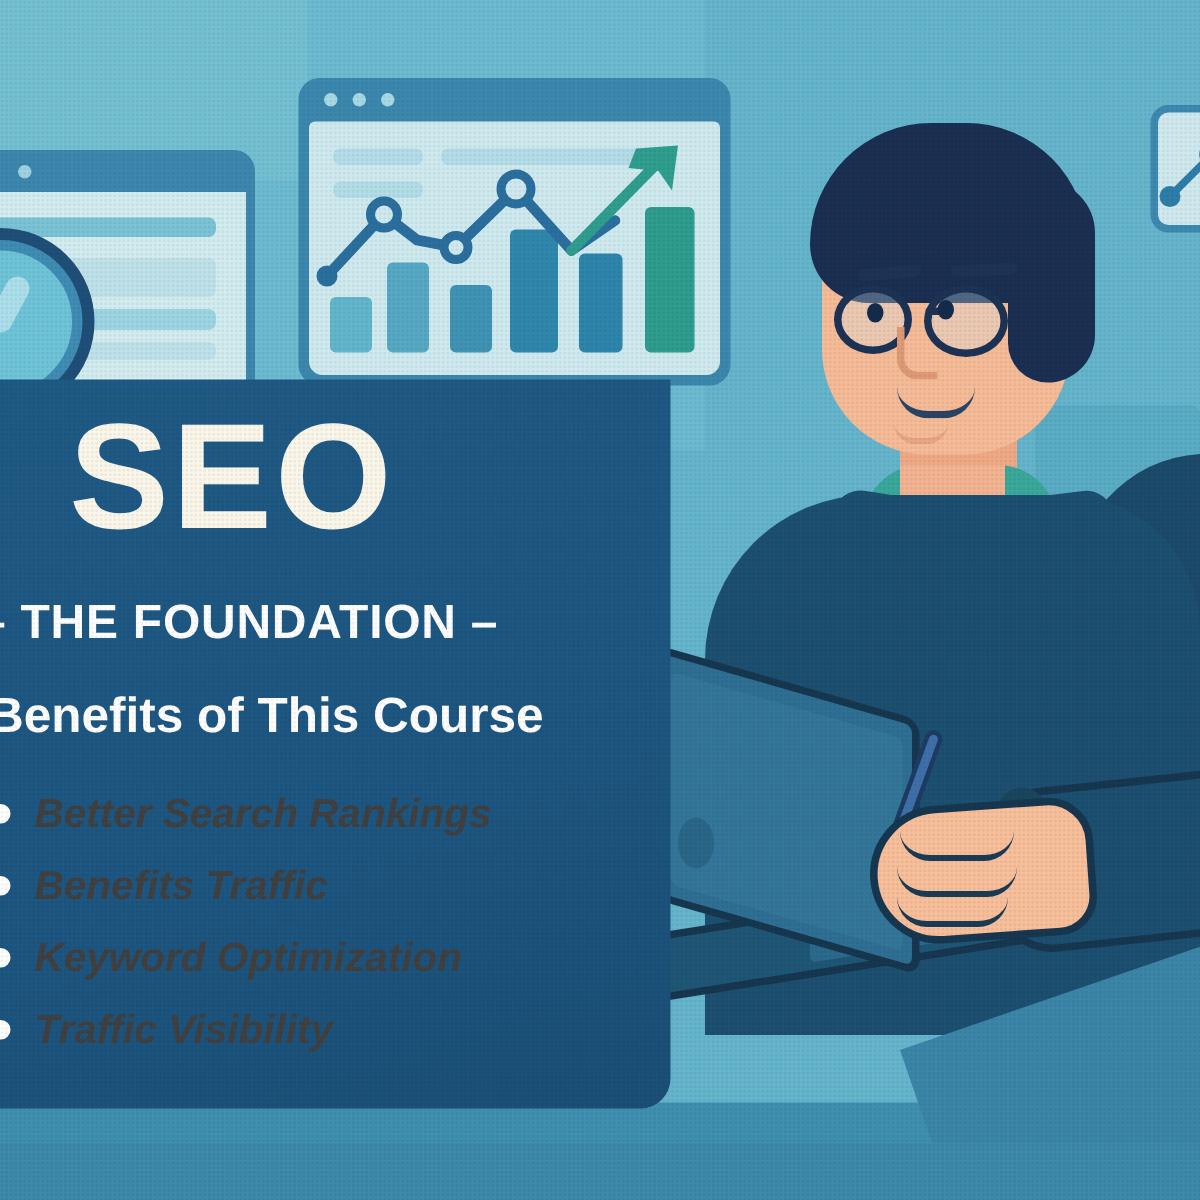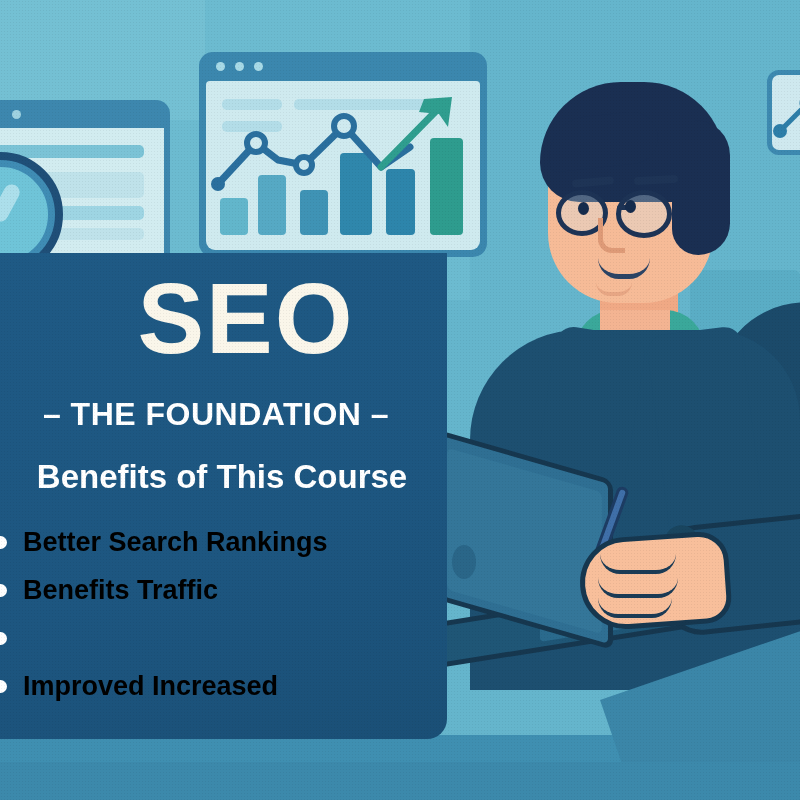--- a/index.html
+++ b/index.html
@@ -1,20 +1,19 @@
 <!DOCTYPE html>
 <html><head>
 <meta charset="utf-8">
 <style>
   html,body{margin:0;padding:0;background:#222;}
   #stage{
     position:relative;width:800px;height:800px;overflow:hidden;
     font-family:"Liberation Sans","DejaVu Sans",sans-serif;
     background:#63b4cb;
-    text-align:center;
   }
   .abs{position:absolute;}
   
   #bg-wall{left:0;top:0;width:800px;height:800px;background:#65b5cc;}
   #bg-wall-light{left:0;top:0;width:470px;height:300px;background:#6cbbd0;}
   #bg-wall-lighter{left:0;top:0;width:205px;height:120px;background:#74c0d3;}
   #desk{left:0;top:735px;width:800px;height:65px;background:#3f8fb1;}
   #desk-front{left:0;top:762px;width:800px;height:38px;background:#3c89ab;}
   #desk-diag{
     left:600px;top:700px;width:400px;height:200px;background:#3b86a8;
@@ -94,21 +93,21 @@
     left:-14px;top:396px;width:460px;color:#ffffff;
     font-size:32px;font-weight:700;letter-spacing:.5px;white-space:nowrap;
   }
   #benefits-title{
     left:-8px;top:458px;width:460px;color:#ffffff;
     font-size:33px;font-weight:600;white-space:nowrap;
   }
   #bullets{left:-6px;top:518px;width:460px;}
   .bullet-row{display:flex;align-items:center;height:48px;}
   .bullet-dot{width:13px;height:13px;border-radius:50%;background:#ffffff;flex:0 0 13px;margin-right:16px;}
-  .bullet-label{color:#000000;font-size:27px;font-weight:600;white-space:nowrap;}
+  .bullet-label{color:#404040;font-size:27px;font-weight:600;white-space:nowrap;font-style:italic;}
 
   
   #grain{left:0;top:0;width:800px;height:800px;pointer-events:none;opacity:.055;
     background-image:radial-gradient(#000 1px,transparent 1px);background-size:3px 3px;}
 </style>
 </head>
 <body>
 
 <div id="stage">
 
@@ -222,21 +221,22 @@
     <div class="bullet-row">
       <span class="bullet-dot"></span>
       <span class="bullet-label">Better Search Rankings</span>
     </div>
     <div class="bullet-row">
       <span class="bullet-dot"></span>
       <span class="bullet-label">Benefits Traffic</span>
     </div>
     <div class="bullet-row">
       <span class="bullet-dot"></span>
-    </div>
-    <div class="bullet-row">
-      <span class="bullet-dot"></span>
-      <span class="bullet-label">Improved Increased</span>
+      <span class="bullet-label">Keyword Optimization</span>
+    </div>
+    <div class="bullet-row">
+      <span class="bullet-dot"></span>
+      <span class="bullet-label">Traffic Visibility</span>
     </div>
   </div>
 
   <div class="abs" id="grain"></div>
 </div>
 
 </body></html>

